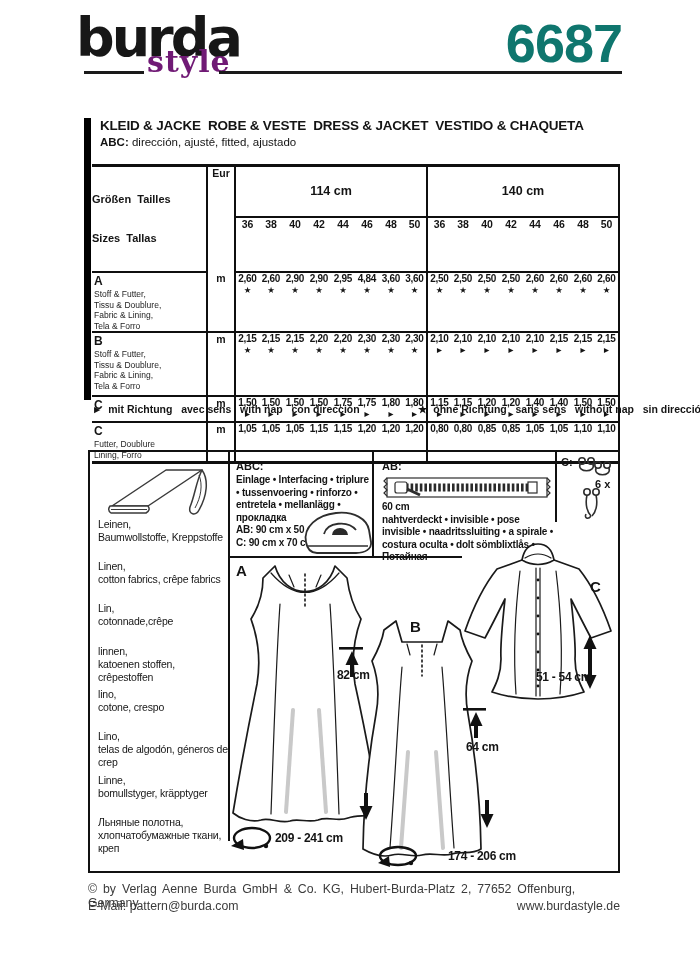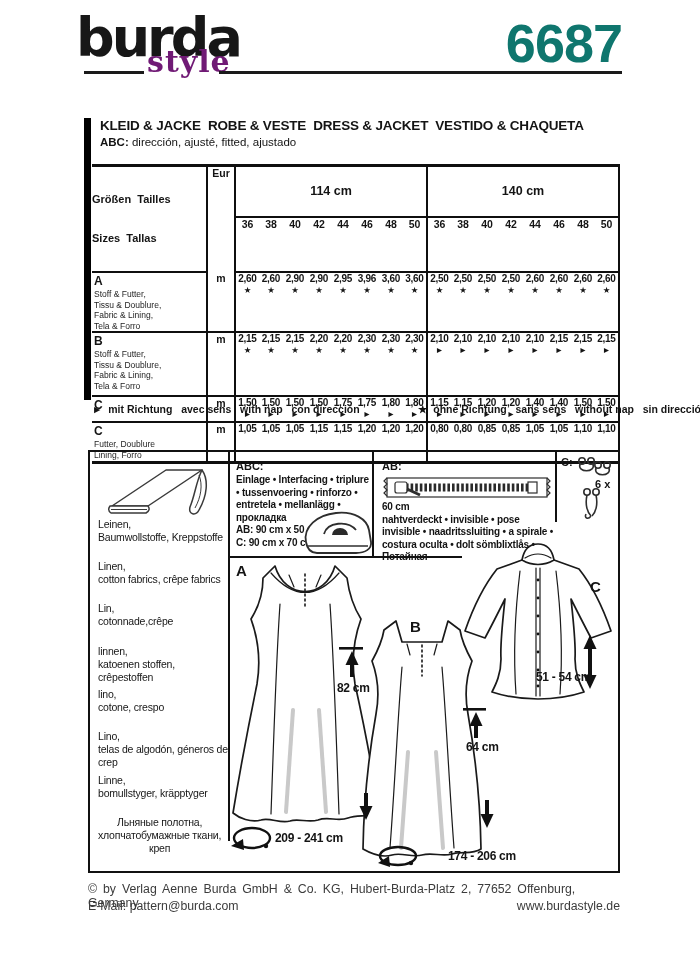--- a/index.html
+++ b/index.html
@@ -155,21 +155,21 @@
             </td>
         <td class="vc">
               <span class="v">2,90</span>
               <span class="sym">★</span>
             </td>
         <td class="vc">
               <span class="v">2,95</span>
               <span class="sym">★</span>
             </td>
         <td class="vc">
-              <span class="v">3,96</span>
+              <span class="v">4,84</span>
               <span class="sym">★</span>
             </td>
         <td class="vc">
               <span class="v">3,60</span>
               <span class="sym">★</span>
             </td>
         <td class="vc">
               <span class="v">3,60</span>
               <span class="sym">★</span>
             </td>
@@ -544,21 +544,21 @@
           <span>cotone, crespo</span>
         </div>
       <div class="fab-item" style="top:278px;">
           <span>Lino,</span>
           <span>telas de algodón, géneros de crep</span>
         </div>
       <div class="fab-item" style="top:322px;">
           <span>Linne,</span>
           <span>bomullstyger, kräpptyger</span>
         </div>
-      <div class="fab-item" style="top:364px;text-align:center;">
+      <div class="fab-item" style="top:364px;">
           <span>Льняные полотна,</span>
           <span>хлопчатобумажные ткани,</span>
           <span>креп</span>
         </div>
     </div>
 
     <div class="abs" id="abc-box">
       <div class="inner">
         <span class="boxlabel">ABC:</span>
         <div class="boxtext" style="width:134px;">Einlage • Interfacing • triplure • tussenvoering • rinforzo • entretela • mellanlägg • прокладка</div>
@@ -612,21 +612,21 @@
           <path d="M 23 41 C 25 50, 23 58, 19 62"></path>
           <path d="M 18 62 C 15 66, 11 64, 13 60"></path>
         </g>
       </svg>
       <span id="c-count">6 x</span>
     </div>
 
     <div class="abs" id="inforow-bottom"></div>
 
     <span class="abs diag-label" style="left:146px;top:110px;">A</span>
-    <span class="abs meas" style="left:247px;top:229px;">82 cm</span>
+    <span class="abs meas" style="left:247px;top:216px;">82 cm</span>
     <span class="abs meas" style="left:185px;top:379px;">209 - 241 cm</span>
     <span class="abs diag-label" style="left:320px;top:166px;">B</span>
     <span class="abs meas" style="left:376px;top:288px;">64 cm</span>
     <span class="abs meas" style="left:331px;top:397px;margin-left:27px;">174 - 206 cm</span>
     <span class="abs diag-label" style="left:500px;top:126px;">C</span>
     <span class="abs meas" style="left:446px;top:218px;">51 - 54 cm</span>
   </div>
 
   <div class="abs" id="footer1">© by Verlag Aenne Burda GmbH &amp; Co. KG, Hubert-Burda-Platz 2, 77652 Offenburg, Germany</div>
   <div class="abs" id="footer2">

